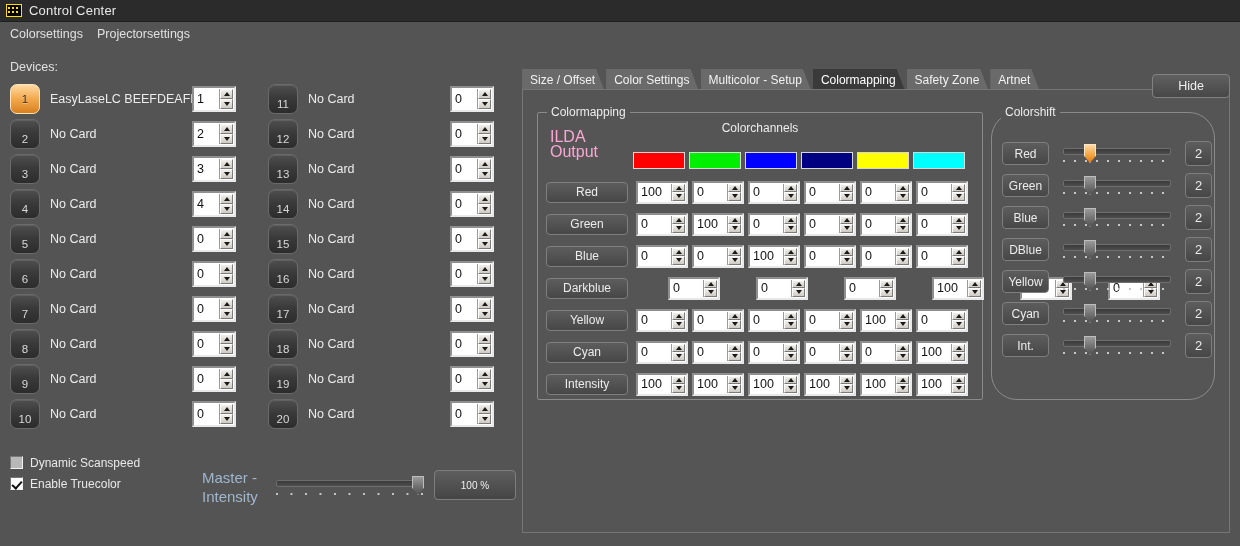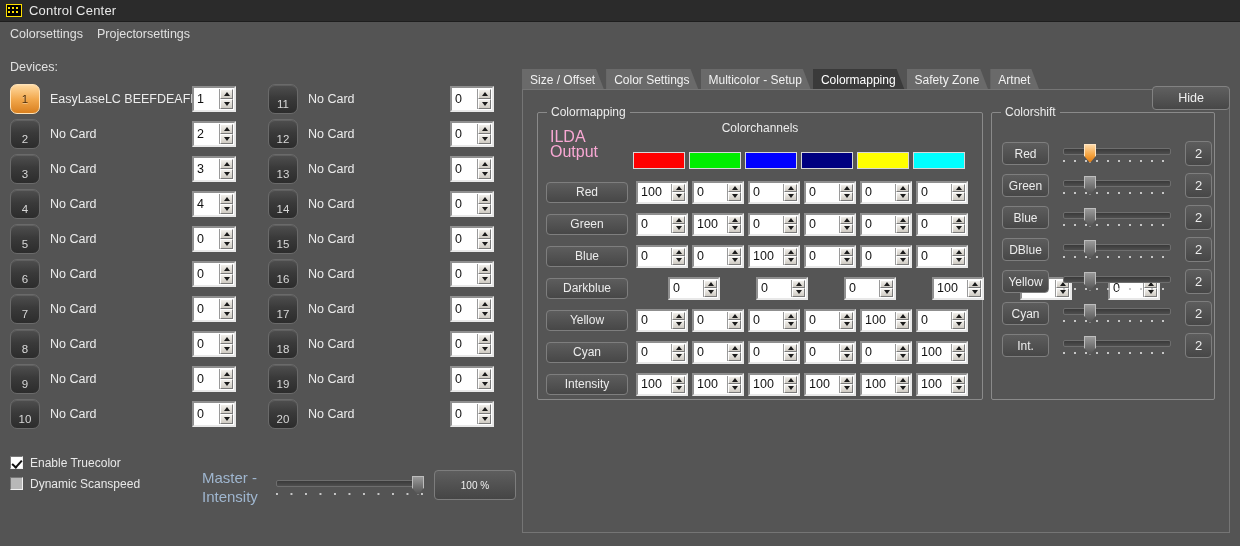--- a/index.html
+++ b/index.html
@@ -223,21 +223,21 @@
     border: 1px solid #8a8a8a;
     border-radius: 2px;
   }
   .groupbox > .gtitle {
     position: absolute; top: -8px; left: 9px;
     background: #555555; padding: 0 4px;
     color: #ececec; font-size: 12px;
   }
 
   #gb-colormapping { left: 14px; top: 22px; width: 446px; height: 288px; }
-  #gb-colorshift   { left: 468px; top: 22px; width: 224px; height: 288px; }
+  #gb-colorshift   { left: 468px; top: 22px; width: 224px; height: 288px; border-radius: 26px; }
 
   #colorchannels-label {
     position: absolute; left: 0; right: 0; top: 8px;
     text-align: center; color: #ededed; font-size: 12px;
   }
   #ilda-label {
     position: absolute; left: 12px; top: 16px;
     color: #f9a8d4; font-size: 16px; line-height: 15px;
   }
 
@@ -281,21 +281,21 @@
   .csval {
     margin-left: 14px; margin-top: 0px;
     width: 27px; height: 25px;
     background: linear-gradient(to bottom,#5d5d5d,#474747);
     border: 1px solid #7e7e7e; border-radius: 4px;
     color: #ececec; font-size: 13px;
     display: flex; align-items: center; justify-content: center;
   }
 
   #hide-button {
-    position: absolute; right: 10px; top: 40px;
+    position: absolute; right: 10px; top: 28px;
     width: 78px; height: 24px;
     background: linear-gradient(to bottom,#606060,#474747);
     border: 1px solid #828282; border-radius: 4px;
     color: #efefef; font-size: 12.5px;
     display: flex; align-items: center; justify-content: center;
     cursor: pointer;
   }
 </style>
 </head>
 <body>
@@ -535,26 +535,26 @@
             <div class="b up"></div>
             <div class="b down"></div>
           </div>
         </div>
       </div>
     </div>
 
   <div id="bottomleft">
     <div id="checkbox-list">
         <div class="chk">
+          <span class="cbox off"></span>
+          <span>Dynamic Scanspeed</span>
+        </div>
+        <div class="chk">
           <span class="cbox on"></span>
           <span>Enable Truecolor</span>
-        </div>
-        <div class="chk">
-          <span class="cbox off"></span>
-          <span>Dynamic Scanspeed</span>
         </div>
       </div>
 
     <div id="master-wrap">
       <div id="master-label">
         <div>Master -</div>
         <div>Intensity</div>
       </div>
       <div class="hslider" id="master-slider">
         <div class="track"></div>

